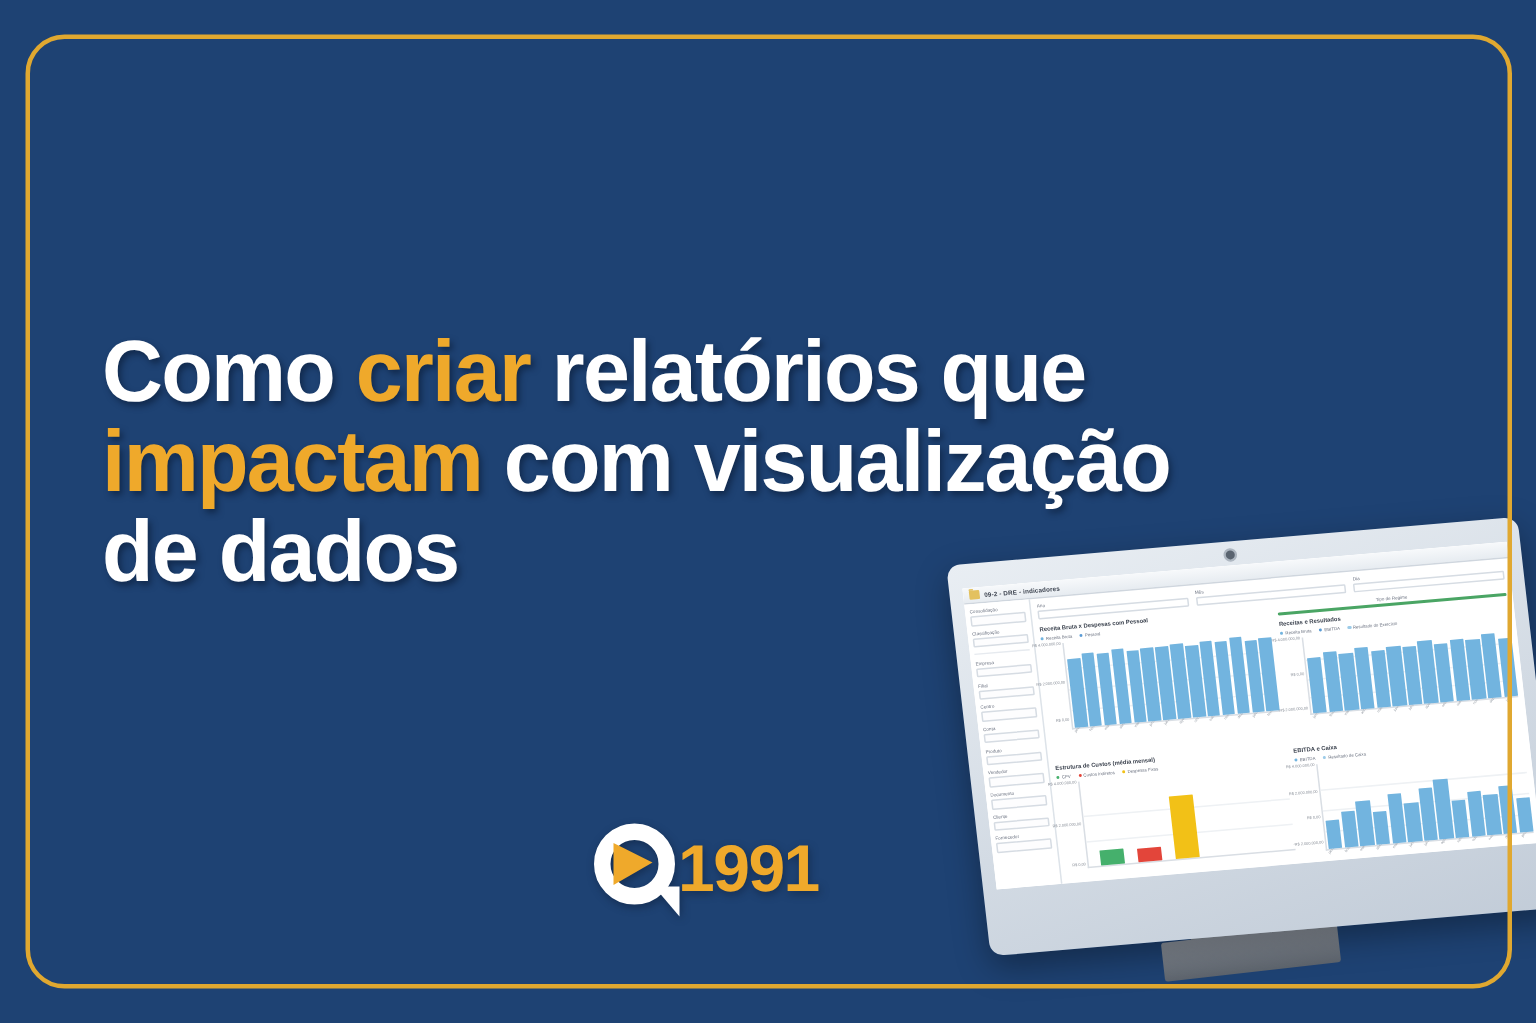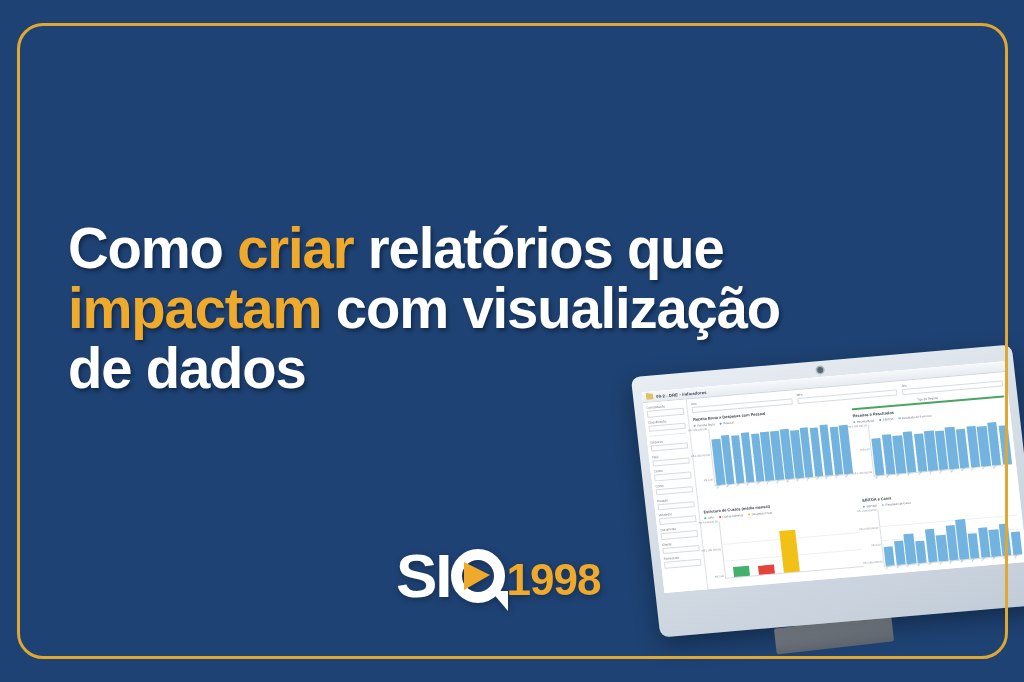--- a/index.html
+++ b/index.html
@@ -247,27 +247,26 @@
 
 <div id="frame-border"></div>
 
 <div id="headline">
   <div class="line"><span>Como </span><em>criar</em><span> relatórios que</span></div>
   <div class="line"><em>impactam</em><span> com visualização</span></div>
   <div class="line">de dados</div>
 </div>
 
 <div id="logo">
-  <span class="logo-sig">SI</span>
   <span class="logo-gmark">
     <span class="ring"></span>
     <span class="notch"></span>
     <span class="wedge"></span>
   </span>
-  <span class="logo-2000">1998</span>
+  <span class="logo-2000">1991</span>
 </div>
 
 <div id="monitor">
   <div id="monitor-stand-neck"></div>
   <div id="monitor-stand-base"></div>
 
   <div id="monitor-body">
     <div id="monitor-cam"></div>
 
     <div id="screen">

